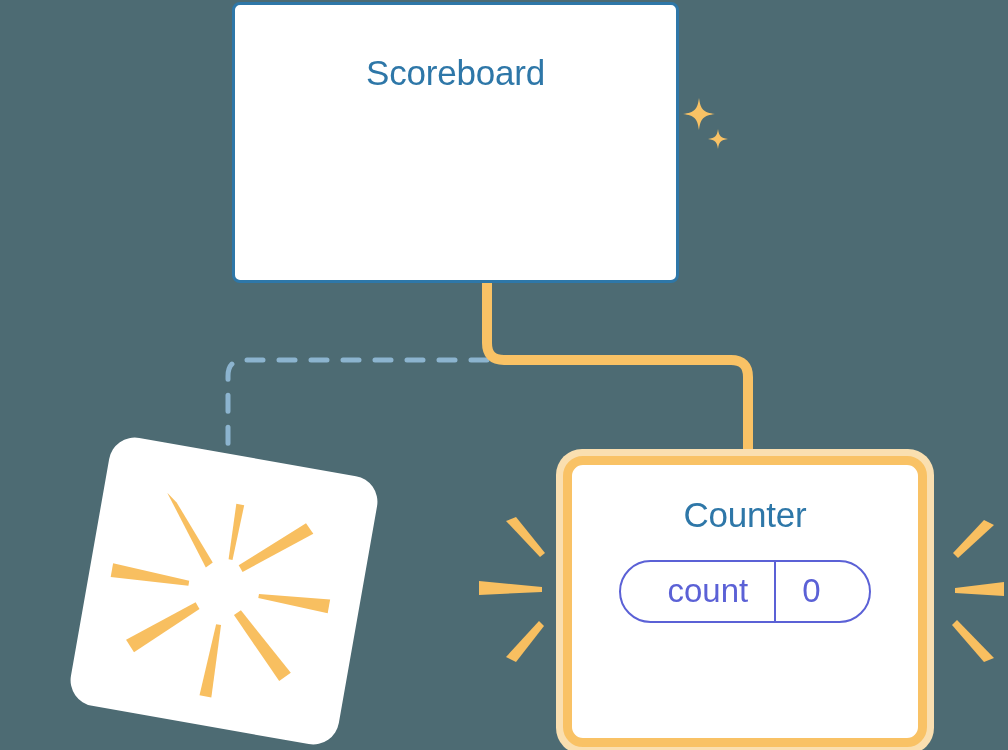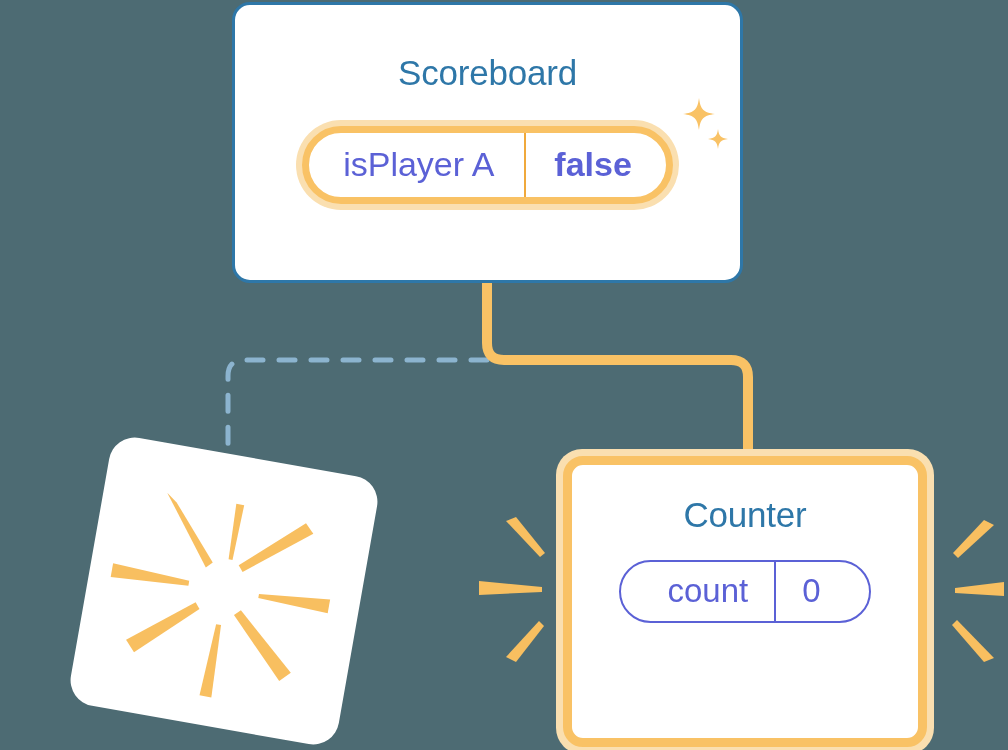--- a/index.html
+++ b/index.html
@@ -37,24 +37,24 @@
   .card {
     position: absolute;
     background: #ffffff;
     box-sizing: border-box;
   }
 
   
   .card-scoreboard {
     left: 232px;
     top: 2px;
-    width: 511px;
+    width: 447px;
     height: 281px;
     border: 3px solid #2e77a8;
-    border-radius: 18px;
+    border-radius: 8px;
     z-index: 3;
     display: flex;
     flex-direction: column;
     align-items: center;
   }
 
   
   .card-counter {
     left: 556px;
     top: 449px;
@@ -206,27 +206,20 @@
   <svg id="wires" viewBox="0 0 1008 750">
 
     <path d="M 487 360 L 244 360 Q 228 360 228 376 L 228 492" fill="none" stroke="#8cb4cf" stroke-width="5" stroke-linecap="round" stroke-dasharray="16 16"></path>
 
     <path d="M 487 281 L 487 343 Q 487 360 504 360 L 731 360 Q 748 360 748 377 L 748 470" fill="none" stroke="#f9c265" stroke-width="10" stroke-linecap="butt"></path>
   </svg>
 
   <div class="card card-scoreboard">
     <div class="card-title scoreboard-title">Scoreboard</div>
 
-    <div class="pill-hot">
-      <div class="pill-hot-inner">
-        <div class="pill-key">isPlayer A</div>
-        <div class="pill-sep"></div>
-        <div class="pill-val">false</div>
-      </div>
-    </div>
   </div>
 
   <svg class="sparkles" viewBox="0 0 64 64">
     <path d="M 27 2 C 28.6 13.6 31.4 16.4 43 18 C 31.4 19.6 28.6 22.4 27 34 C 25.4 22.4 22.6 19.6 11 18 C 22.6 16.4 25.4 13.6 27 2 Z" fill="#f9c265"></path>
     <path d="M 46 33 C 47 40.3 48.7 42 56 43 C 48.7 44 47 45.7 46 53 C 45 45.7 43.3 44 36 43 C 43.3 42 45 40.3 46 33 Z" fill="#f9c265"></path>
   </svg>
 
   <div class="card-blank">
     <svg class="burst" viewBox="0 0 272 272">
       <g fill="#f8bf60">

